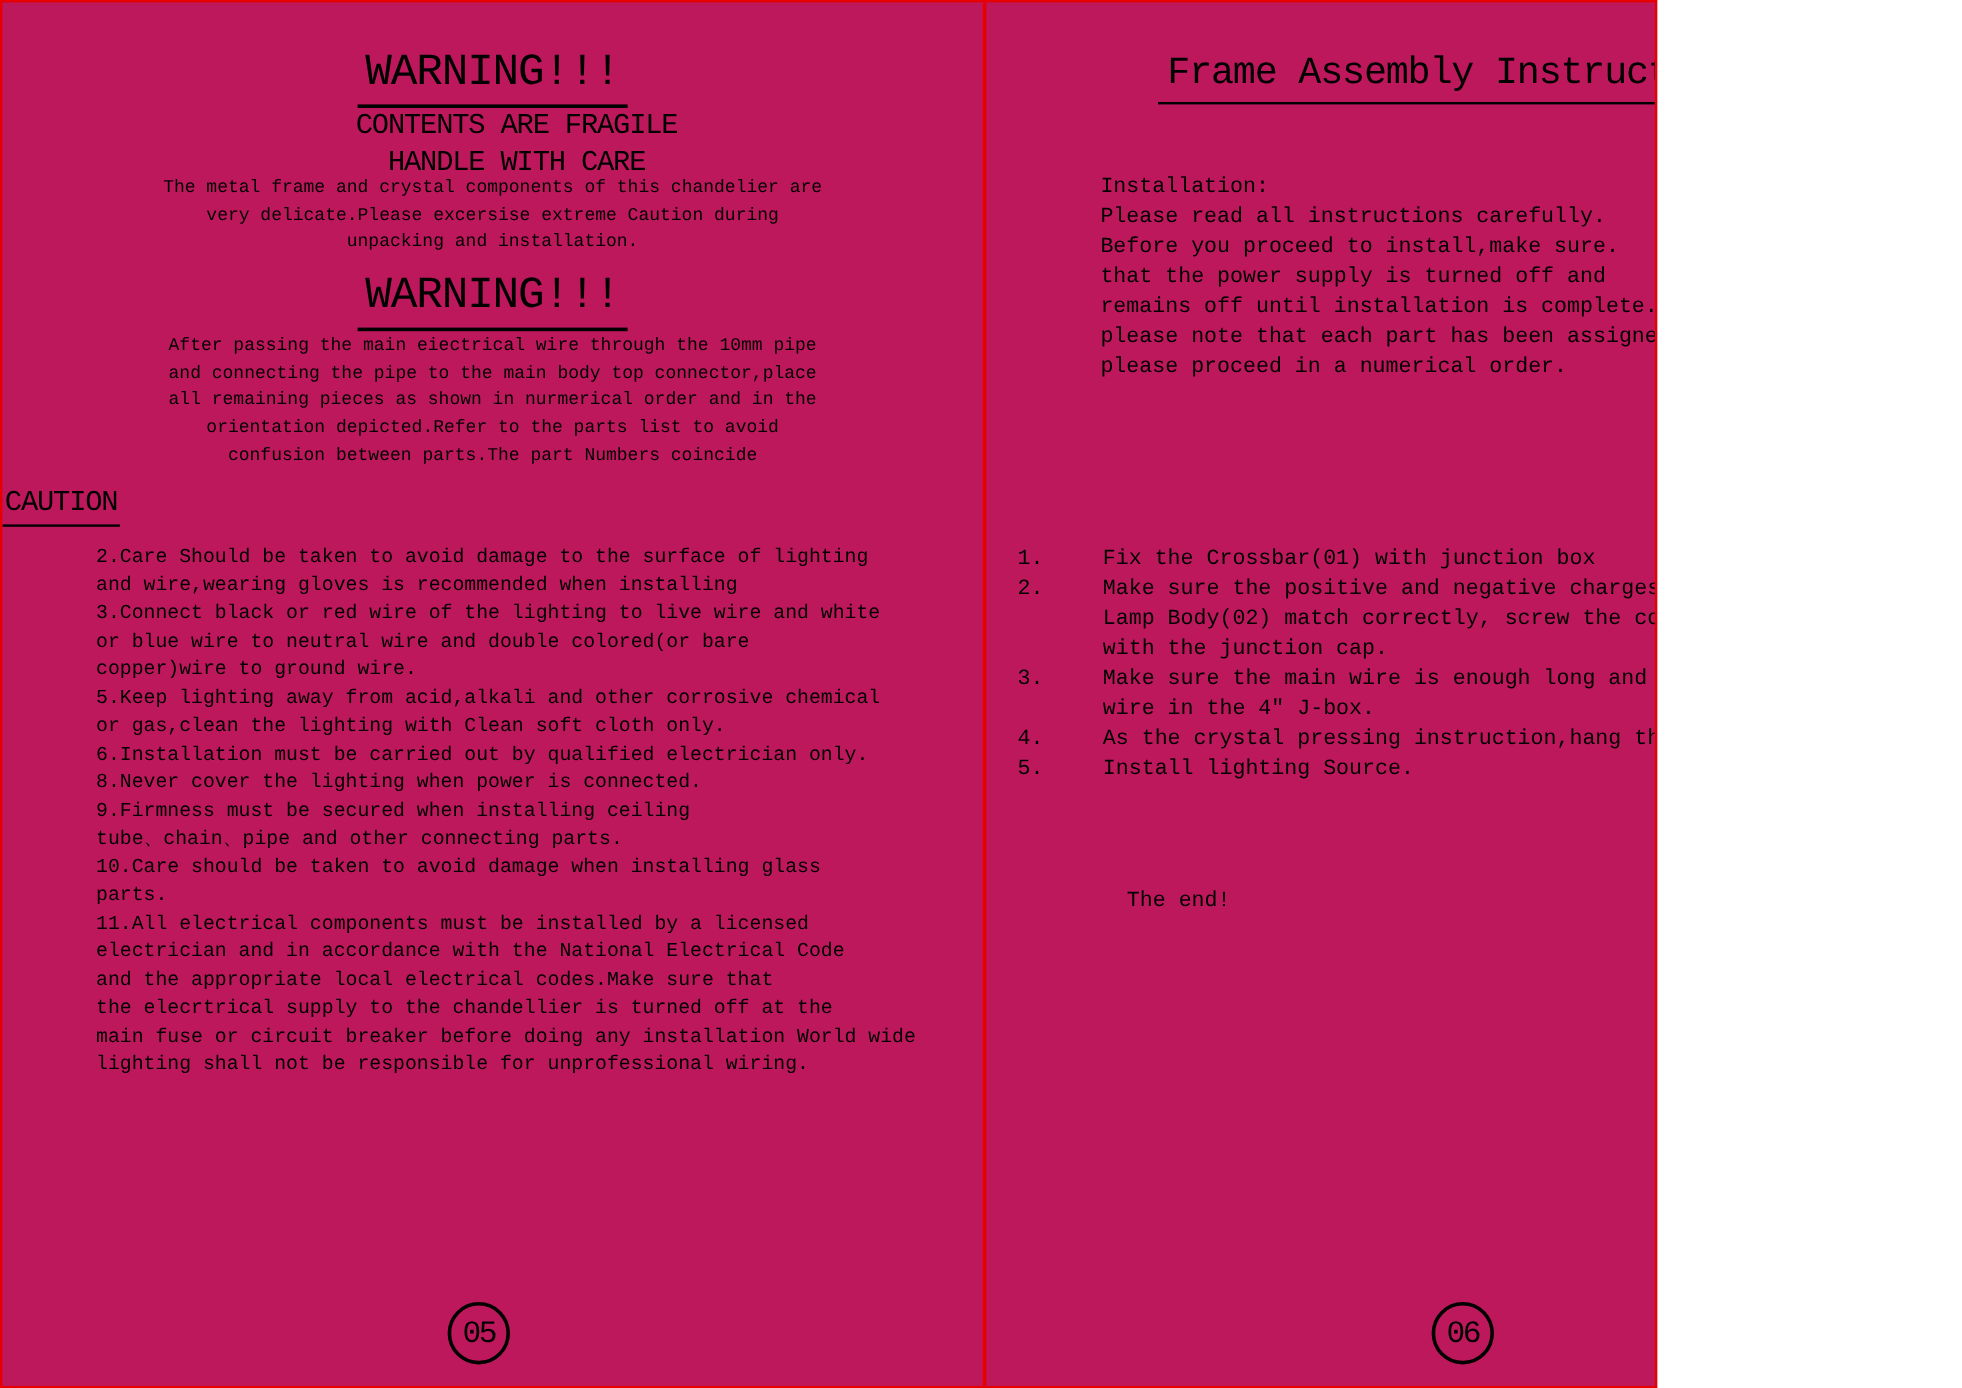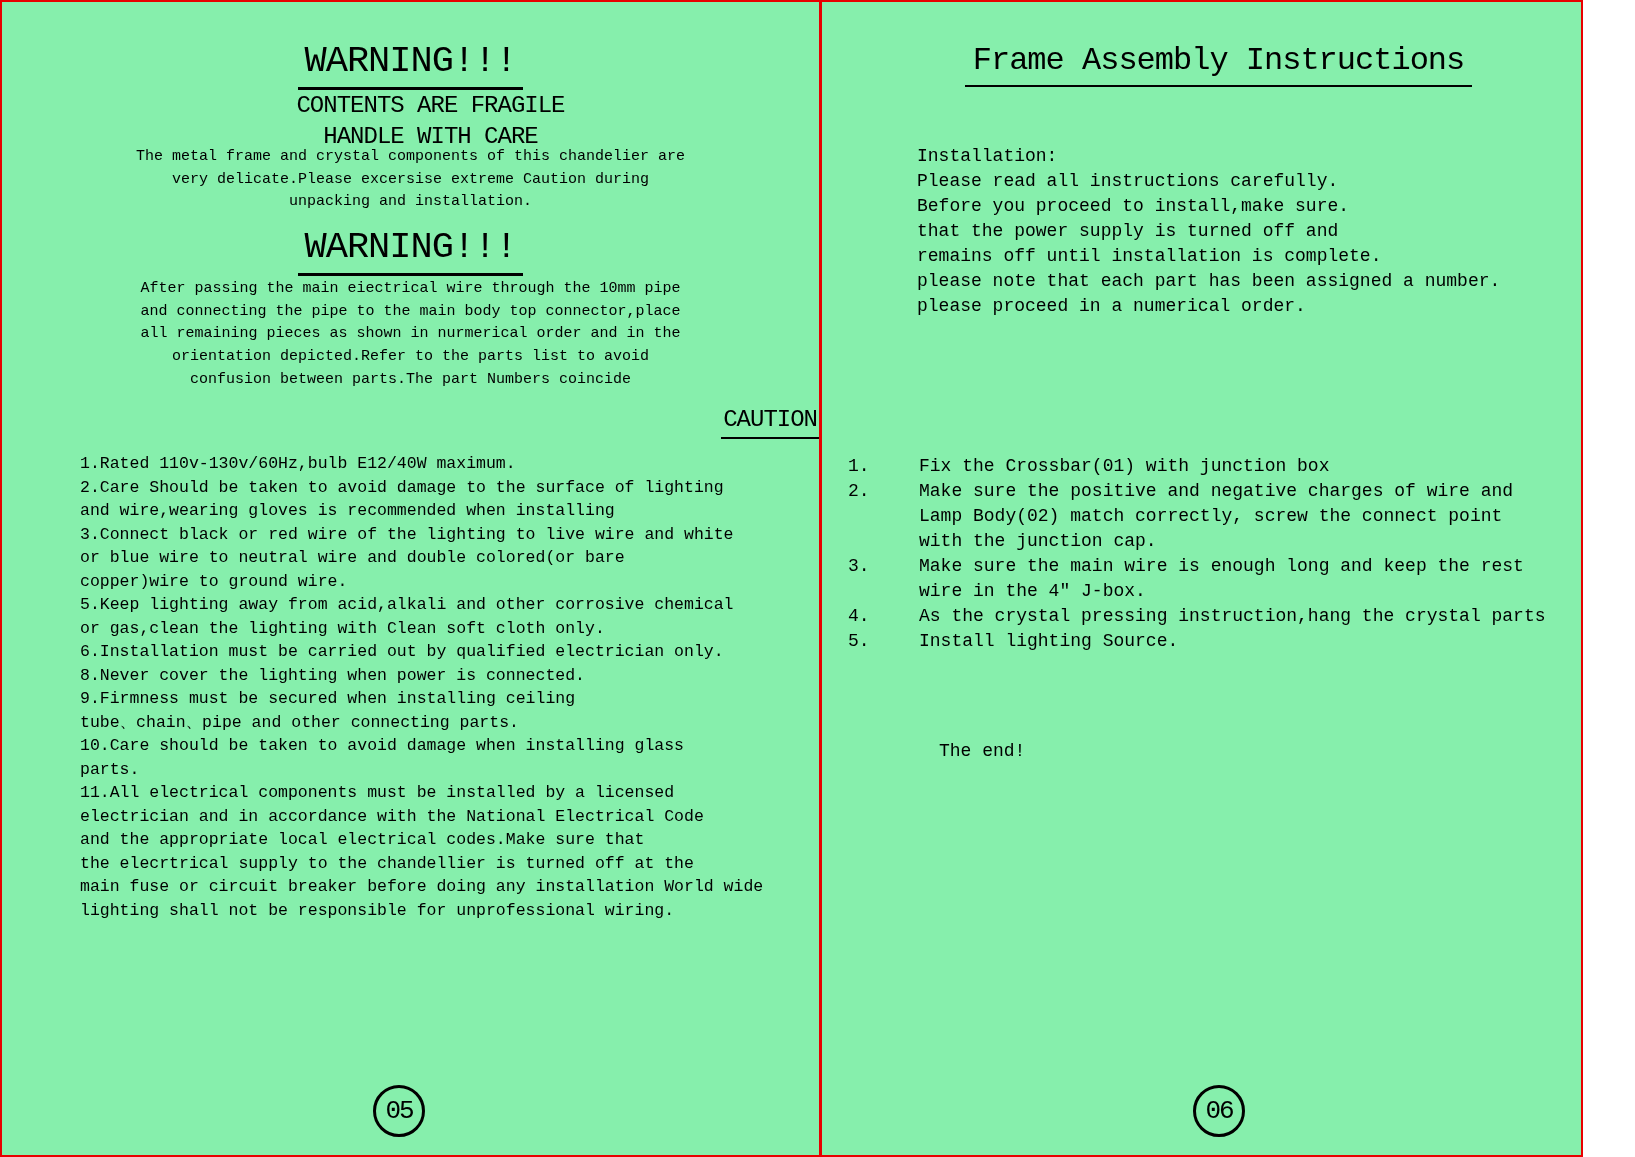--- a/index.html
+++ b/index.html
@@ -1,19 +1,19 @@
 <!DOCTYPE html>
 <html><head>
 <meta charset="utf-8">
 <style>
   html,body{margin:0;padding:0;background:#fff;}
   .canvas{
     position:relative;
-    width:1583px;height:1157px;
-    background:#86efac;
+    width:1381px;height:1157px;
+    background:#be185d;
     box-sizing:border-box;
     border:2px solid #e80000;
     font-family:"Liberation Mono","DejaVu Sans Mono",monospace;
     color:#000;
     overflow:hidden;
   }
   .page{position:absolute;top:0;height:100%;box-sizing:border-box;}
   .page-left{left:0;width:817px;}
   .page-right{left:817px;width:816px;border-left:3px solid #e80000;}
 
@@ -25,21 +25,21 @@
 
   .subtitle{
     position:absolute;left:0;width:100%;text-align:center;
     font-size:24px;line-height:31px;letter-spacing:-1px;white-space:pre-line;padding-left:20px;
   }
   .para-center{
     position:absolute;left:0;width:100%;text-align:center;
     font-size:15px;line-height:22.7px;white-space:pre-line;
   }
   .caution-title{
-    position:absolute;left:0;width:100%;text-align:right;
+    position:absolute;left:0;width:100%;text-align:left;
     font-size:24px;line-height:31px;letter-spacing:-1px;
   }
   .caution-title .u{display:inline-block;border-bottom:2px solid #000;padding:0 2px 2px 2px;}
 
   .caution-list{
     position:absolute;left:78px;top:450px;width:710px;
     font-size:16.5px;line-height:23.5px;
   }
   .caution-item{white-space:pre-line;}
 
@@ -101,21 +101,20 @@
 all remaining pieces as shown in nurmerical order and in the
 orientation depicted.Refer to the parts list to avoid
 confusion between parts.The part Numbers coincide</div>
 
     <div class="caution-title" style="top:402px;">
       <span class="u">CAUTION</span>
     </div>
 
     <div class="caution-list">
 
-        <div class="caution-item">1.Rated 110v-130v/60Hz,bulb E12/40W maximum.</div>
 
         <div class="caution-item">2.Care Should be taken to avoid damage to the surface of lighting
 and wire,wearing gloves is recommended when installing</div>
 
         <div class="caution-item">3.Connect black or red wire of the lighting to live wire and white
 or blue wire to neutral wire and double colored(or bare
 copper)wire to ground wire.</div>
 
 
         <div class="caution-item">5.Keep lighting away from acid,alkali and other corrosive chemical

